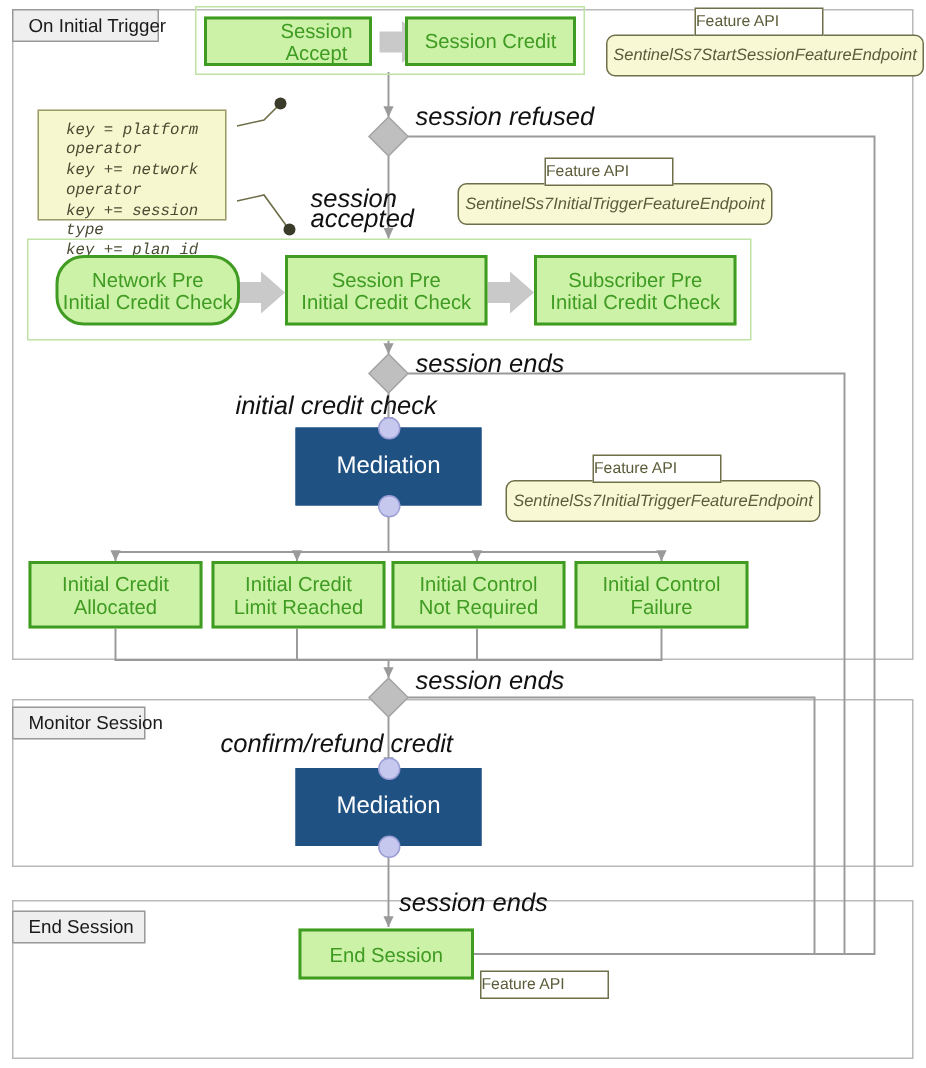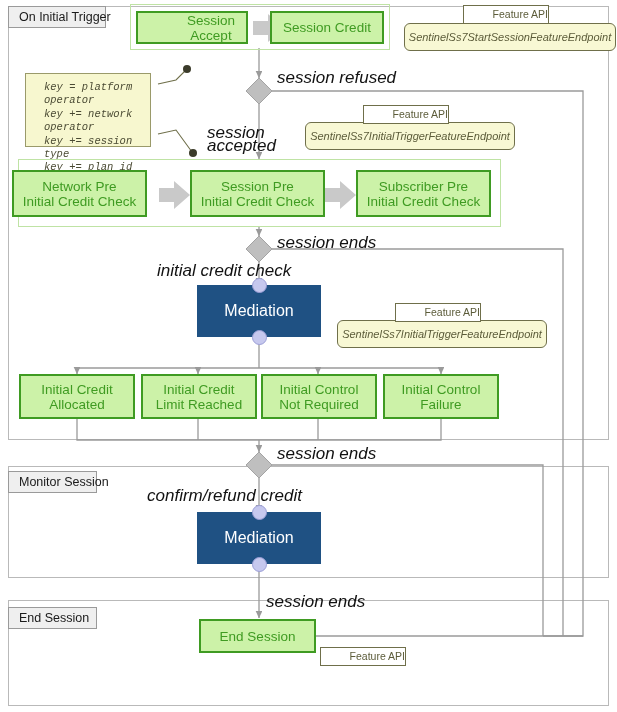--- a/index.html
+++ b/index.html
@@ -92,21 +92,21 @@
     white-space:nowrap;
   }
   .note-cap{
     position:absolute;
     box-sizing:border-box;
     background:#ffffff;
     border:1.5px solid #6f6f4a;
     color:#5c5c3a;
     font-size:10.5px;
     font-style:normal;
-    text-align:right;
+    text-align:left;
     line-height:17px;
     height:19px;
     z-index:3;
   }
   
   .keynote{
     position:absolute;
     box-sizing:border-box;
     background:#f7f7cf;
     border:1px solid #9a9a6a;
@@ -226,21 +226,21 @@
   <div class="keynote" style="left:25px;top:73px;width:126px;height:74px;font-family:Liberation Mono, monospace;">key = platform operator
 key += network operator
 key += session type
 key += plan id
 key += subscription id</div>
 
   <div class="note-cap" style="left:363px;top:105px;width:86px;">Feature API</div>
   <div class="note" style="left:305px;top:122px;width:210px;height:28px;">SentinelSs7InitialTriggerFeatureEndpoint</div>
 
   <div class="group" style="left:18px;top:159px;width:483px;height:68px;"></div>
-  <div class="gbox" style="left:12px;top:170px;width:135px;height:47px;">Network Pre
+  <div class="gbox" style="left:37px;top:170px;width:123px;height:47px;border-radius:19px;">Network Pre
 Initial Credit Check</div>
   <div class="gbox" style="left:190px;top:170px;width:135px;height:47px;">Session Pre
 Initial Credit Check</div>
   <div class="gbox" style="left:356px;top:170px;width:135px;height:47px;">Subscriber Pre
 Initial Credit Check</div>
 
   <div class="mbox" style="left:197px;top:285px;width:124px;height:52px;">Mediation</div>
   <div class="port" style="left:252px;top:278px;"></div>
   <div class="port" style="left:252px;top:330px;"></div>
 

